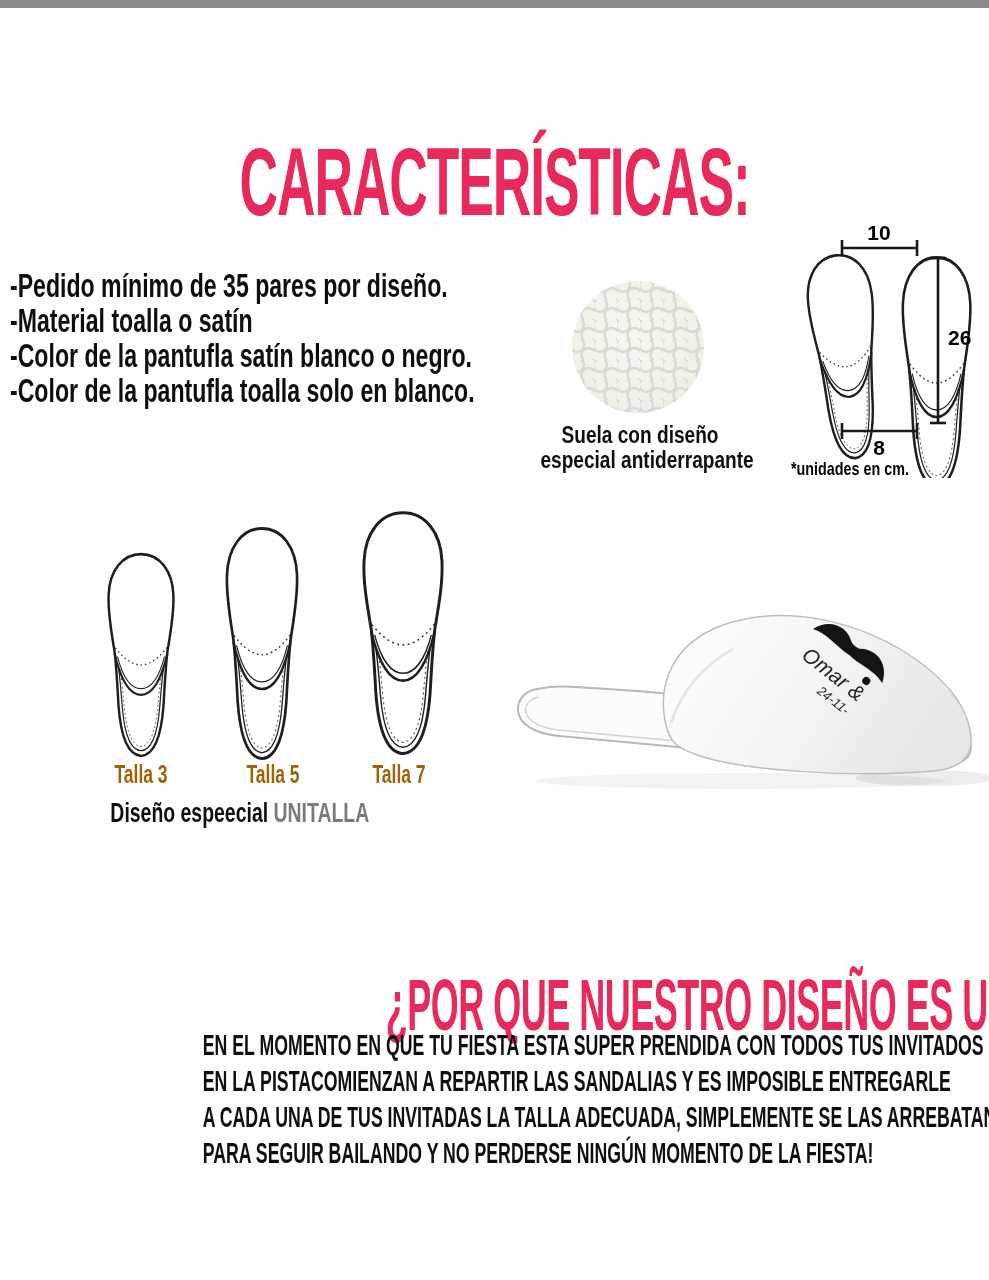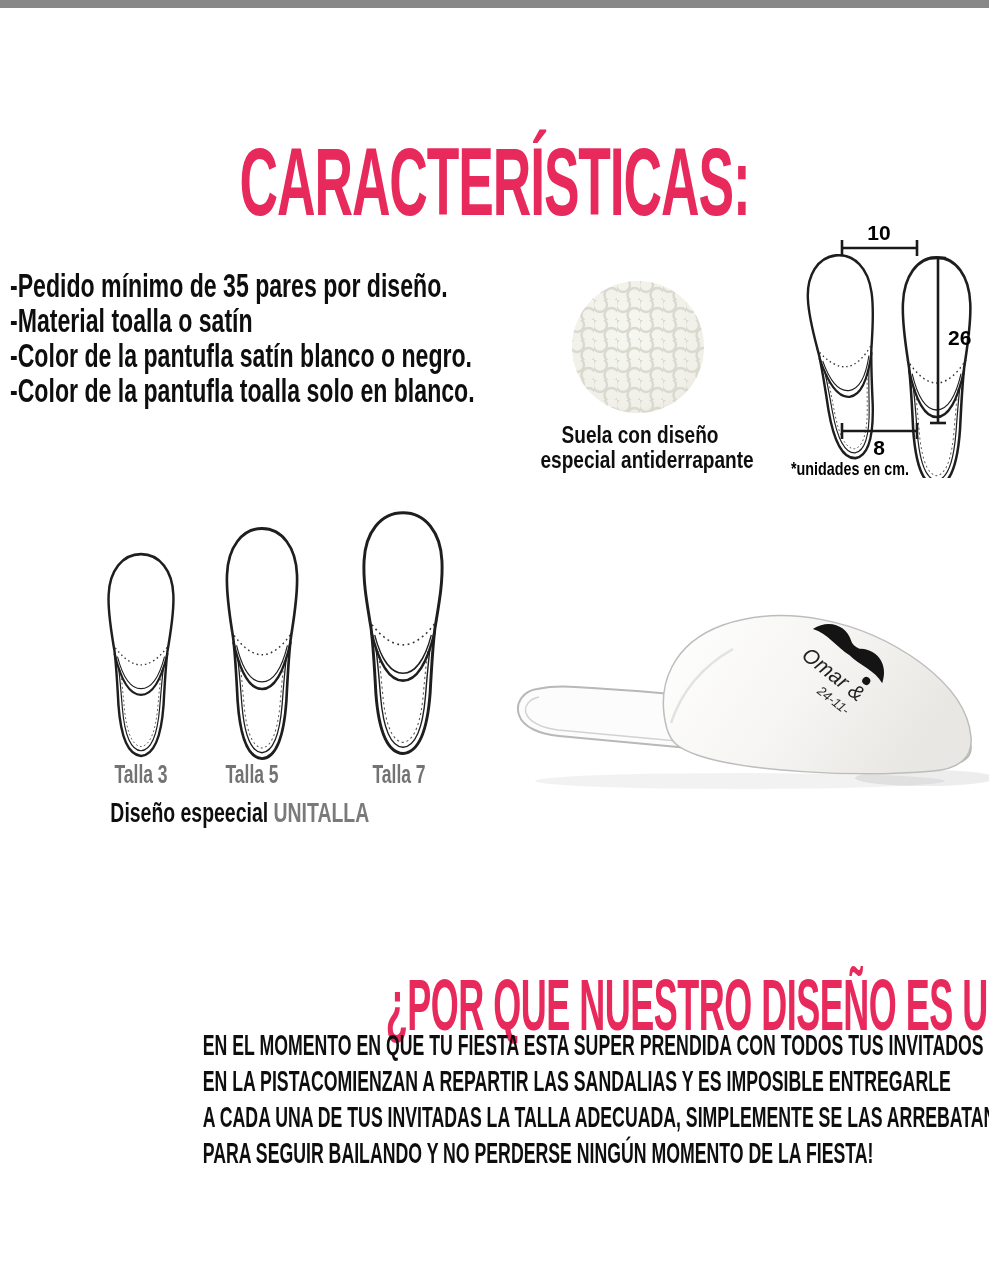--- a/index.html
+++ b/index.html
@@ -30,21 +30,21 @@
   }
   .features div{margin:0;}
   
   .sole-caption{
     left:520px;top:415px;width:240px;text-align:center;
     font-weight:bold;font-size:23px;line-height:25px;color:#0e0e0e;
     transform:scaleX(0.83);transform-origin:50% 0;white-space:nowrap;
   }
   
   .talla{
-    top:752px;text-align:center;font-weight:bold;font-size:25px;color:#737373;white-space:nowrap;
+    top:752px;text-align:center;font-weight:bold;font-size:25px;color:#a16207;white-space:nowrap;
   }
   .talla .cond{display:inline-block;transform:scaleX(0.70);transform-origin:50% 50%;}
   .unitalla-caption{
     left:60px;top:790px;width:470px;text-align:left;
     font-weight:bold;font-size:27px;color:#0e0e0e;white-space:nowrap;
   }
   .unitalla-caption .cond{display:inline-block;transform:scaleX(0.72);transform-origin:50% 50%;}
   .unitalla-caption .gray{color:#7a7a7a;}
   
   .body-par{
@@ -141,21 +141,21 @@
       <use href="#slipper-top"></use>
     </svg>
   <svg class="abs" style="left:209px;top:517px" width="106" height="236" viewBox="0 0 100 200" preserveAspectRatio="none">
       <use href="#slipper-top"></use>
     </svg>
   <svg class="abs" style="left:344px;top:501px" width="118" height="247" viewBox="0 0 100 200" preserveAspectRatio="none">
       <use href="#slipper-top"></use>
     </svg>
 
   <div class="abs talla" style="left:92px;width:98px"><span class="cond">Talla 3</span></div>
-  <div class="abs talla" style="left:199px;width:106px"><span class="cond">Talla 5</span></div>
+  <div class="abs talla" style="left:220px;width:106px"><span class="cond">Talla 5</span></div>
   <div class="abs talla" style="left:340px;width:118px"><span class="cond">Talla 7</span></div>
 
   <div class="abs unitalla-caption">
     <span class="cond"><span>Diseño espeecial</span>&nbsp;<span class="gray">UNITALLA</span></span>
   </div>
 
   <svg class="abs" style="left:505px;top:573px" width="484" height="212" viewBox="0 0 484 212">
     <defs>
       <linearGradient id="capGrad" x1="0" y1="0" x2="1" y2="0.35">
         <stop offset="0%" stop-color="#ffffff"></stop>

